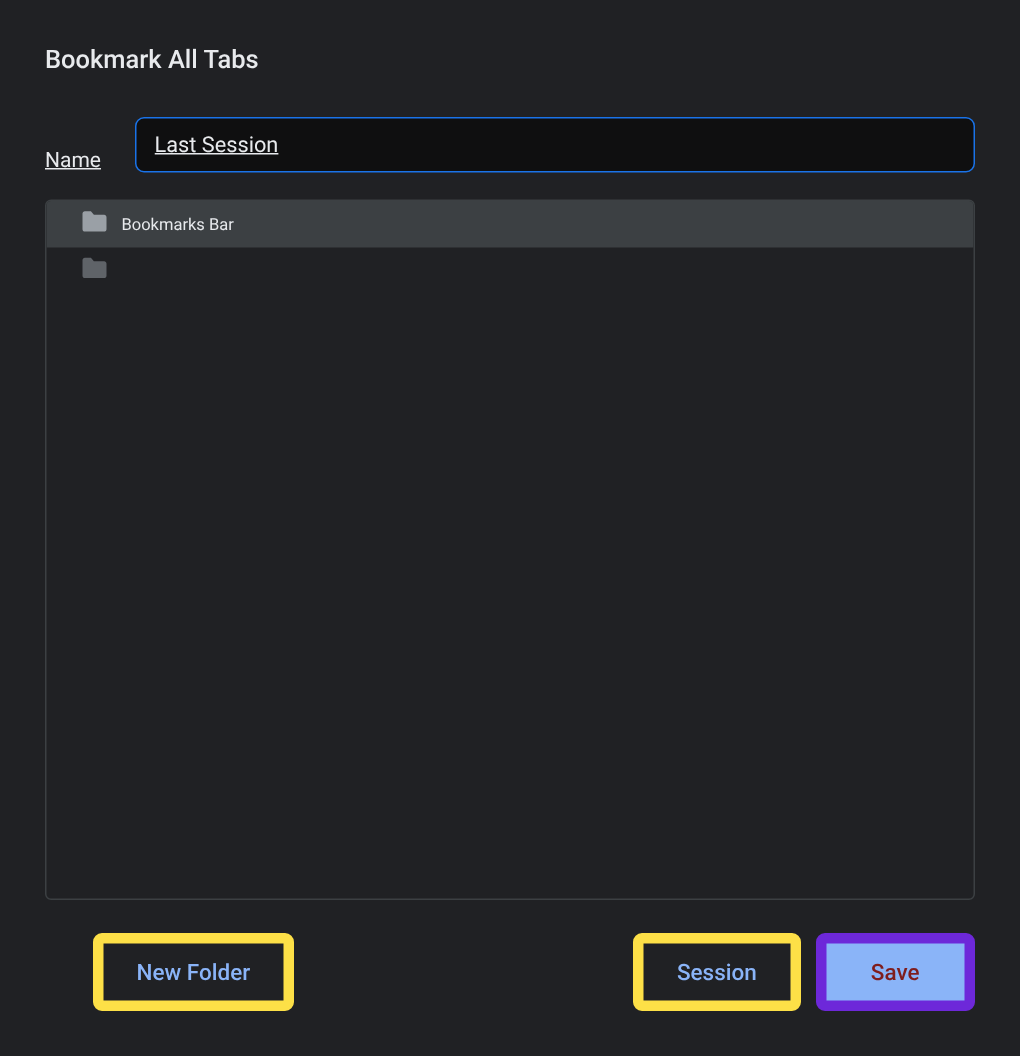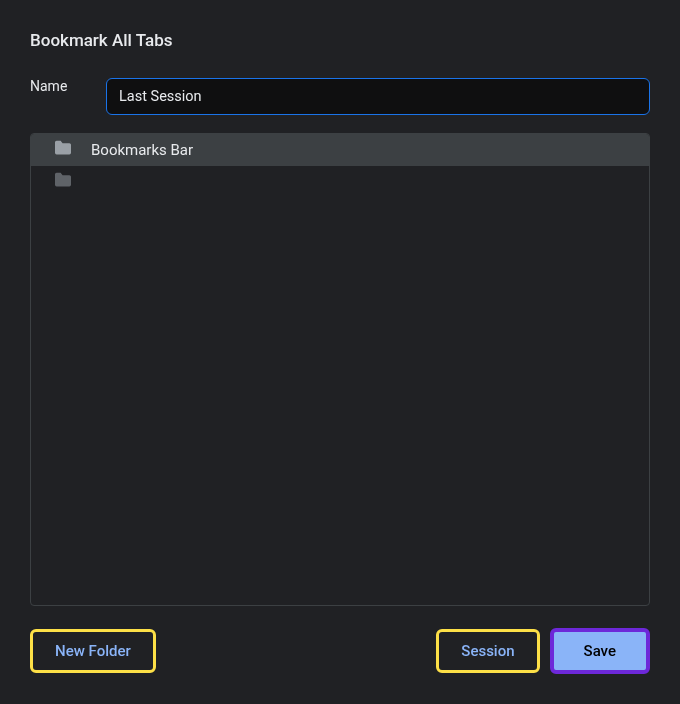--- a/index.html
+++ b/index.html
@@ -22,23 +22,24 @@
       height: 100%;
     }
     .dialog-title {
       font-size: 17px;
       font-weight: 500;
       color: #e8eaed;
       margin-bottom: 28px;
     }
     .name-row {
       display: flex;
-      align-items: flex-start;
-      gap: 34px;
+      align-items: flex-end;
+      gap: 18px;
       margin-bottom: 18px;
+      text-decoration: underline;
     }
     .name-label {
       font-size: 14px;
       color: #e8eaed;
       min-width: 42px;
     }
     .name-input {
       flex: 1;
       background: #0f0f10;
       border: 1.5px solid #1a73e8;
@@ -54,22 +55,22 @@
       border: 1px solid #3c4043;
       border-radius: 4px;
       background: #202124;
       overflow-y: auto;
       margin-bottom: 22px;
     }
     .tree-item {
       display: flex;
       align-items: center;
       padding: 6px 10px 6px 22px;
-      gap: 18px;
-      font-size: 15px;
+      gap: 8px;
+      font-size: 11px;
       cursor: pointer;
     }
     .tree-item.selected {
       background: #3c4043;
     }
     .folder-icon-svg {
       width: 20px;
       height: 16px;
       flex-shrink: 0;
     }
@@ -93,27 +94,28 @@
     .btn {
       padding: 10px 22px;
       border-radius: 6px;
       font-size: 15px;
       font-weight: 500;
       cursor: pointer;
       font-family: inherit;
       background: transparent;
     }
     .btn-outline {
-      border: 3px solid #fde047;
+      border: 7px solid #fde047;
       color: #8ab4f8;
+      margin-left: 32px;
     }
     .btn-primary {
-      border: 4px solid #6d28d9;
+      border: 7px solid #6d28d9;
       background: #8ab4f8;
-      color: #000000;
+      color: #7f1d1d;
       padding: 10px 30px;
     }
   </style>
 </head>
 <body>
 
 <div class="dialog">
 
   <div class="dialog-title">Bookmark All Tabs</div>
 

